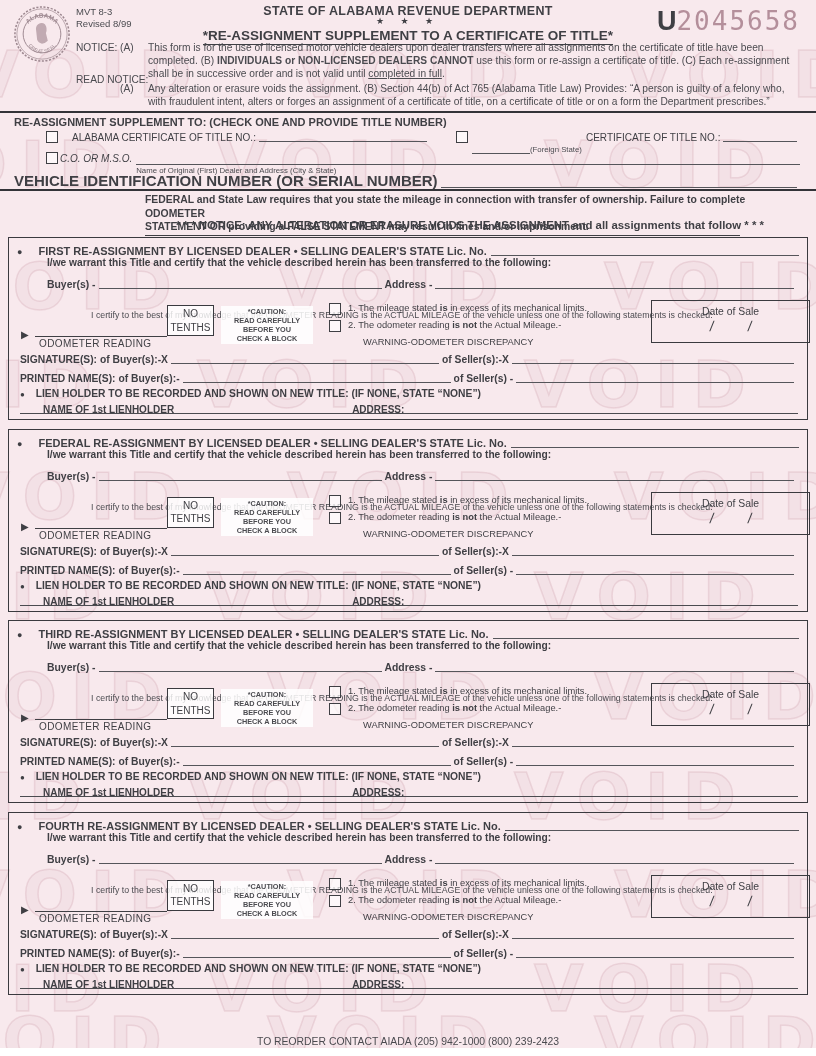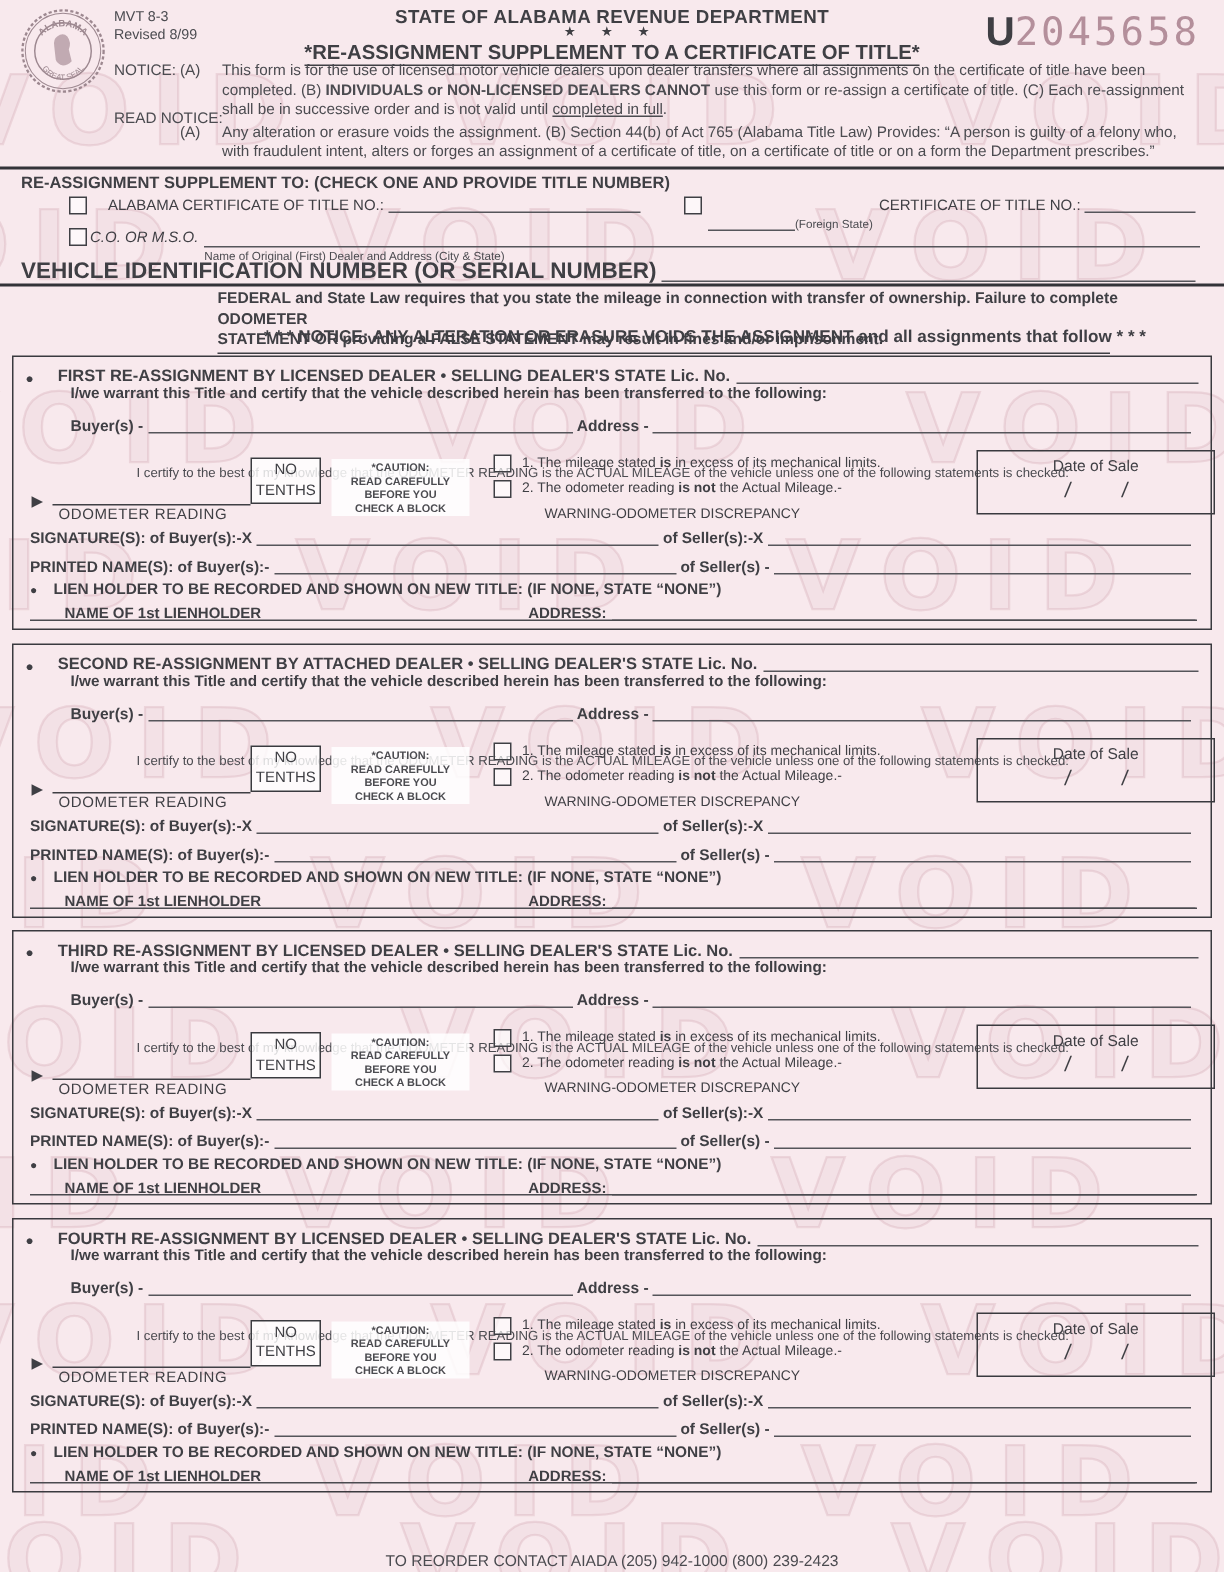--- a/index.html
+++ b/index.html
@@ -299,21 +299,21 @@
       <span class="lbl">ADDRESS:</span>
       <span class="fill"></span>
     </div>
 
     <div class="s-bottomline"></div>
   </div>
 
   <div class="section">
     <div class="s-title">
       <span class="bullet">●</span>
-      <span>SECOND RE-ASSIGNMENT BY ATTACHED DEALER • SELLING DEALER'S STATE Lic. No.</span>
+      <span>FEDERAL RE-ASSIGNMENT BY LICENSED DEALER • SELLING DEALER'S STATE Lic. No.</span>
       <span class="fill"></span>
     </div>
     <div class="s-warrant">I/we warrant this Title and certify that the vehicle described herein has been transferred to the following:</div>
 
     <div class="row s-buyer-row">
       <span class="lbl">Buyer(s) -</span>
       <span class="fill f-buyer"></span>
       <span class="lbl">Address -</span>
       <span class="fill f-addr"></span>
     </div>

